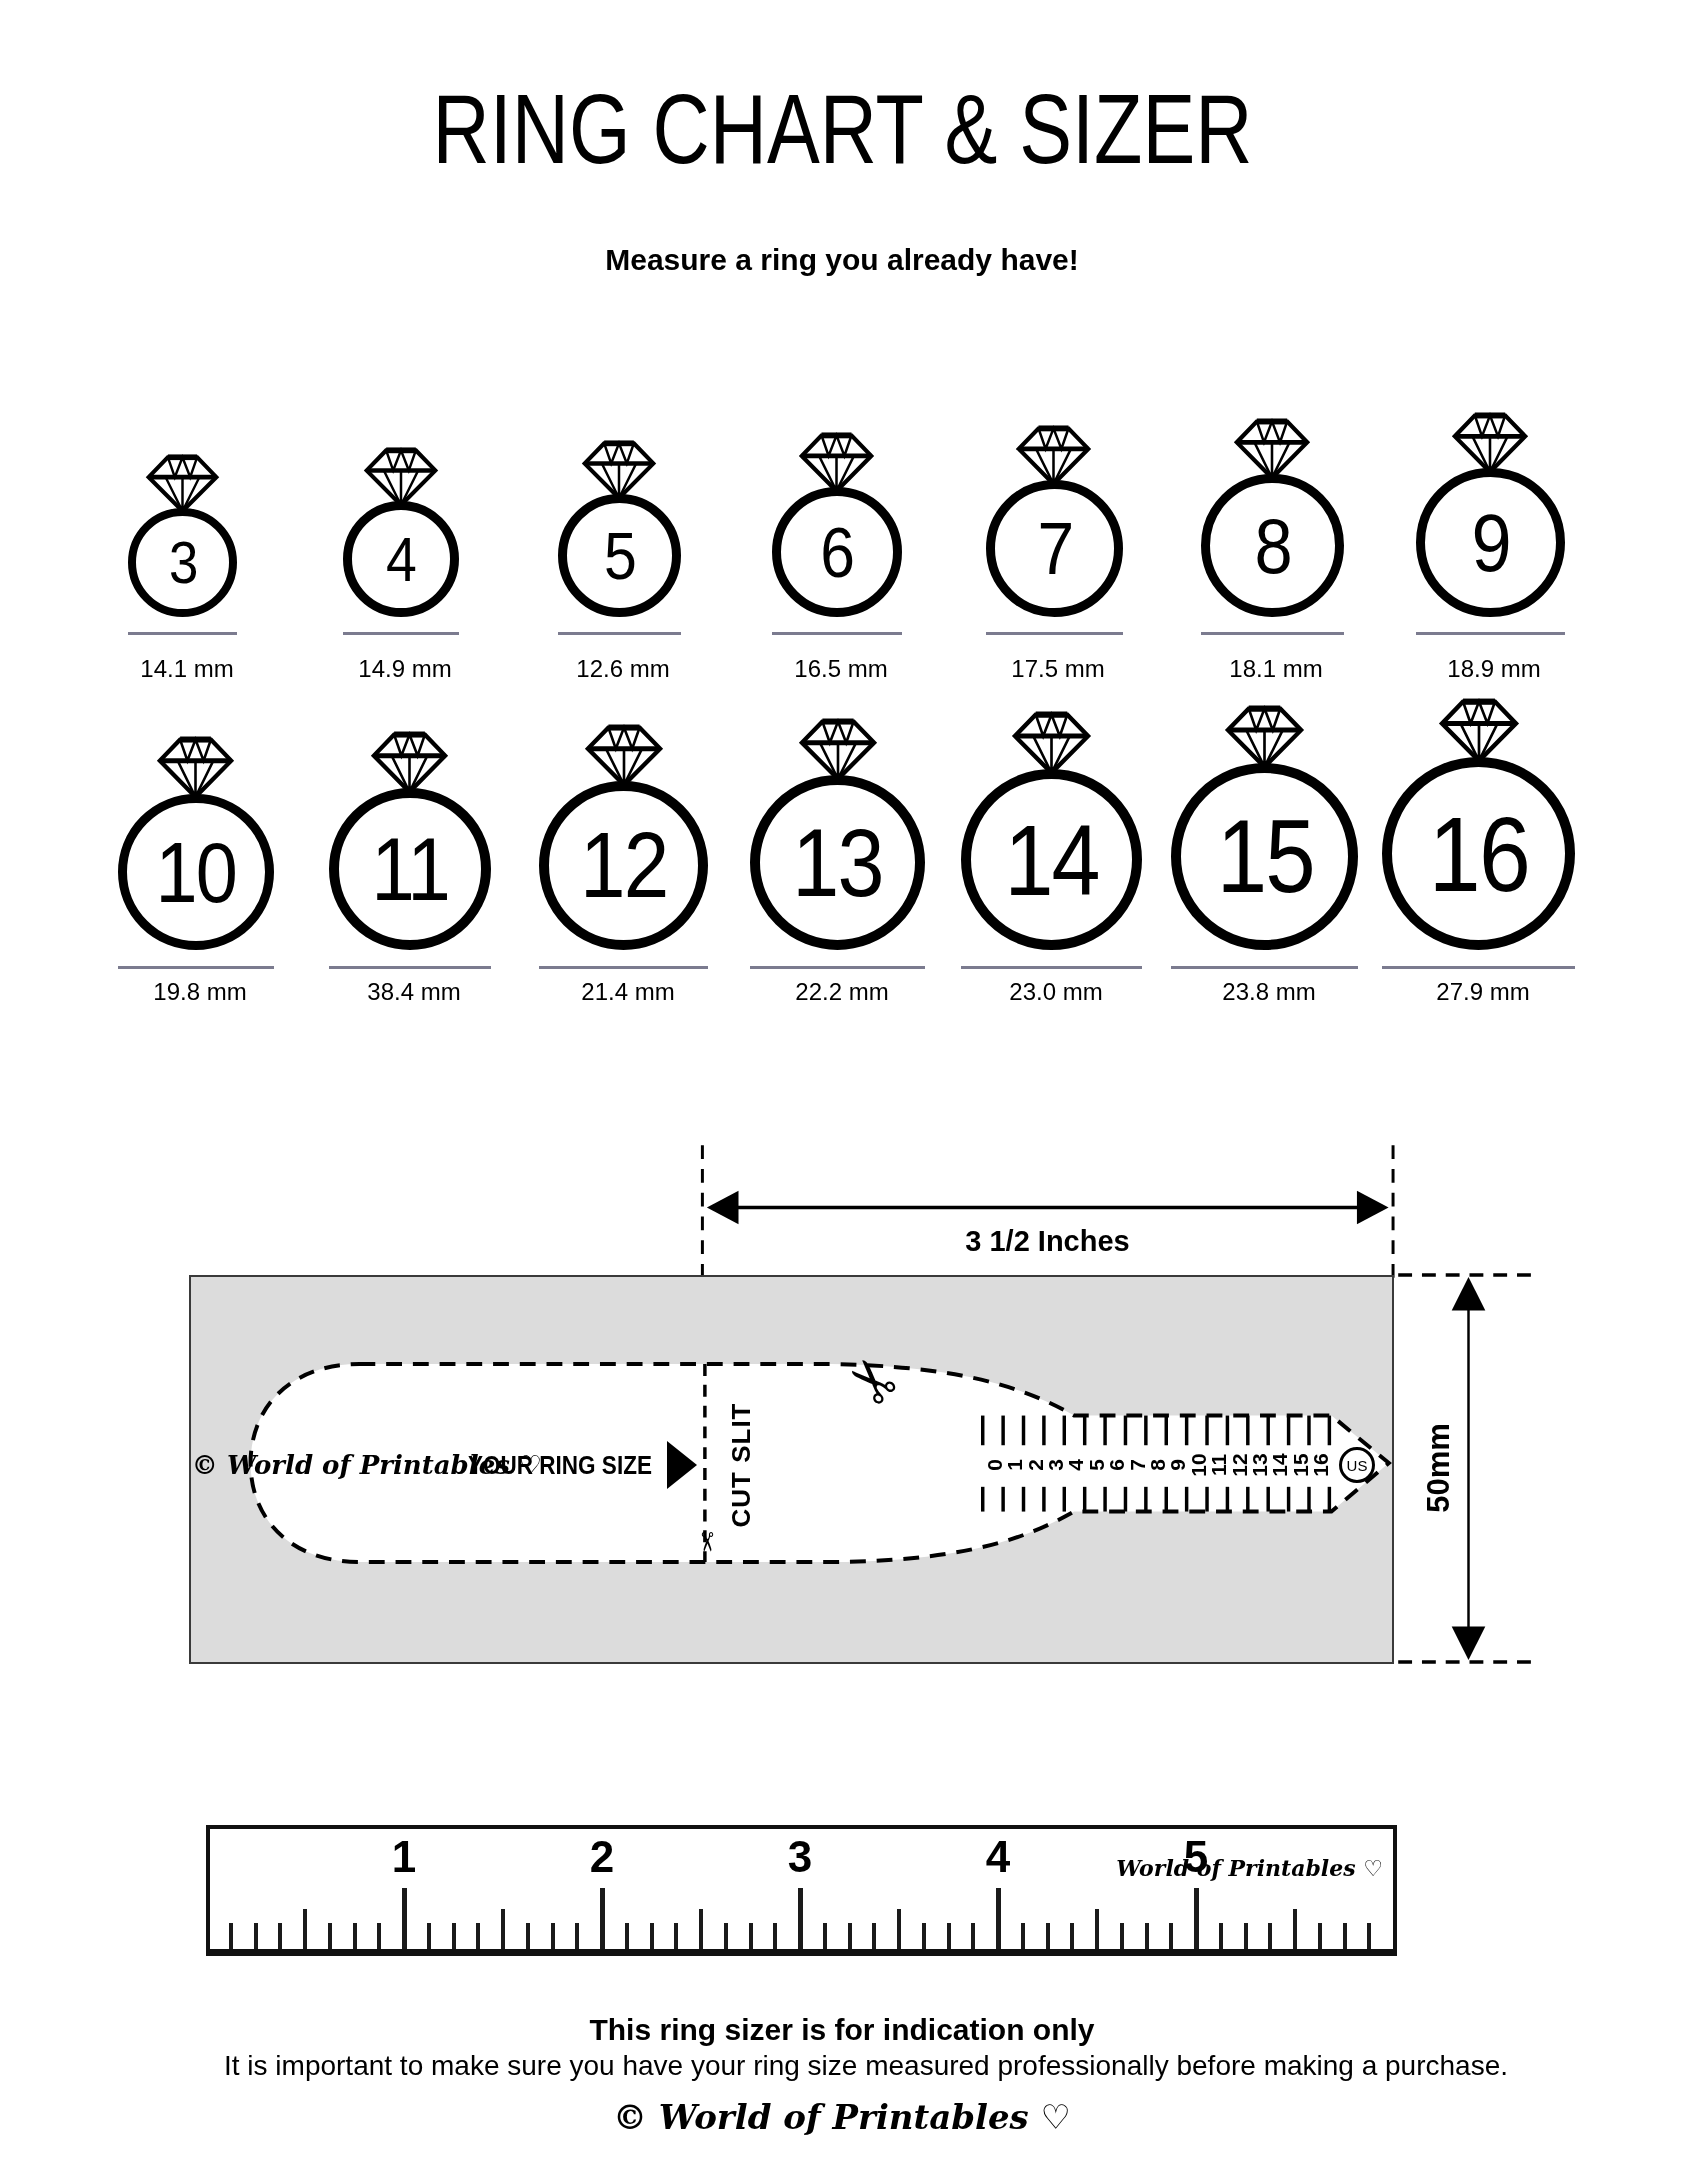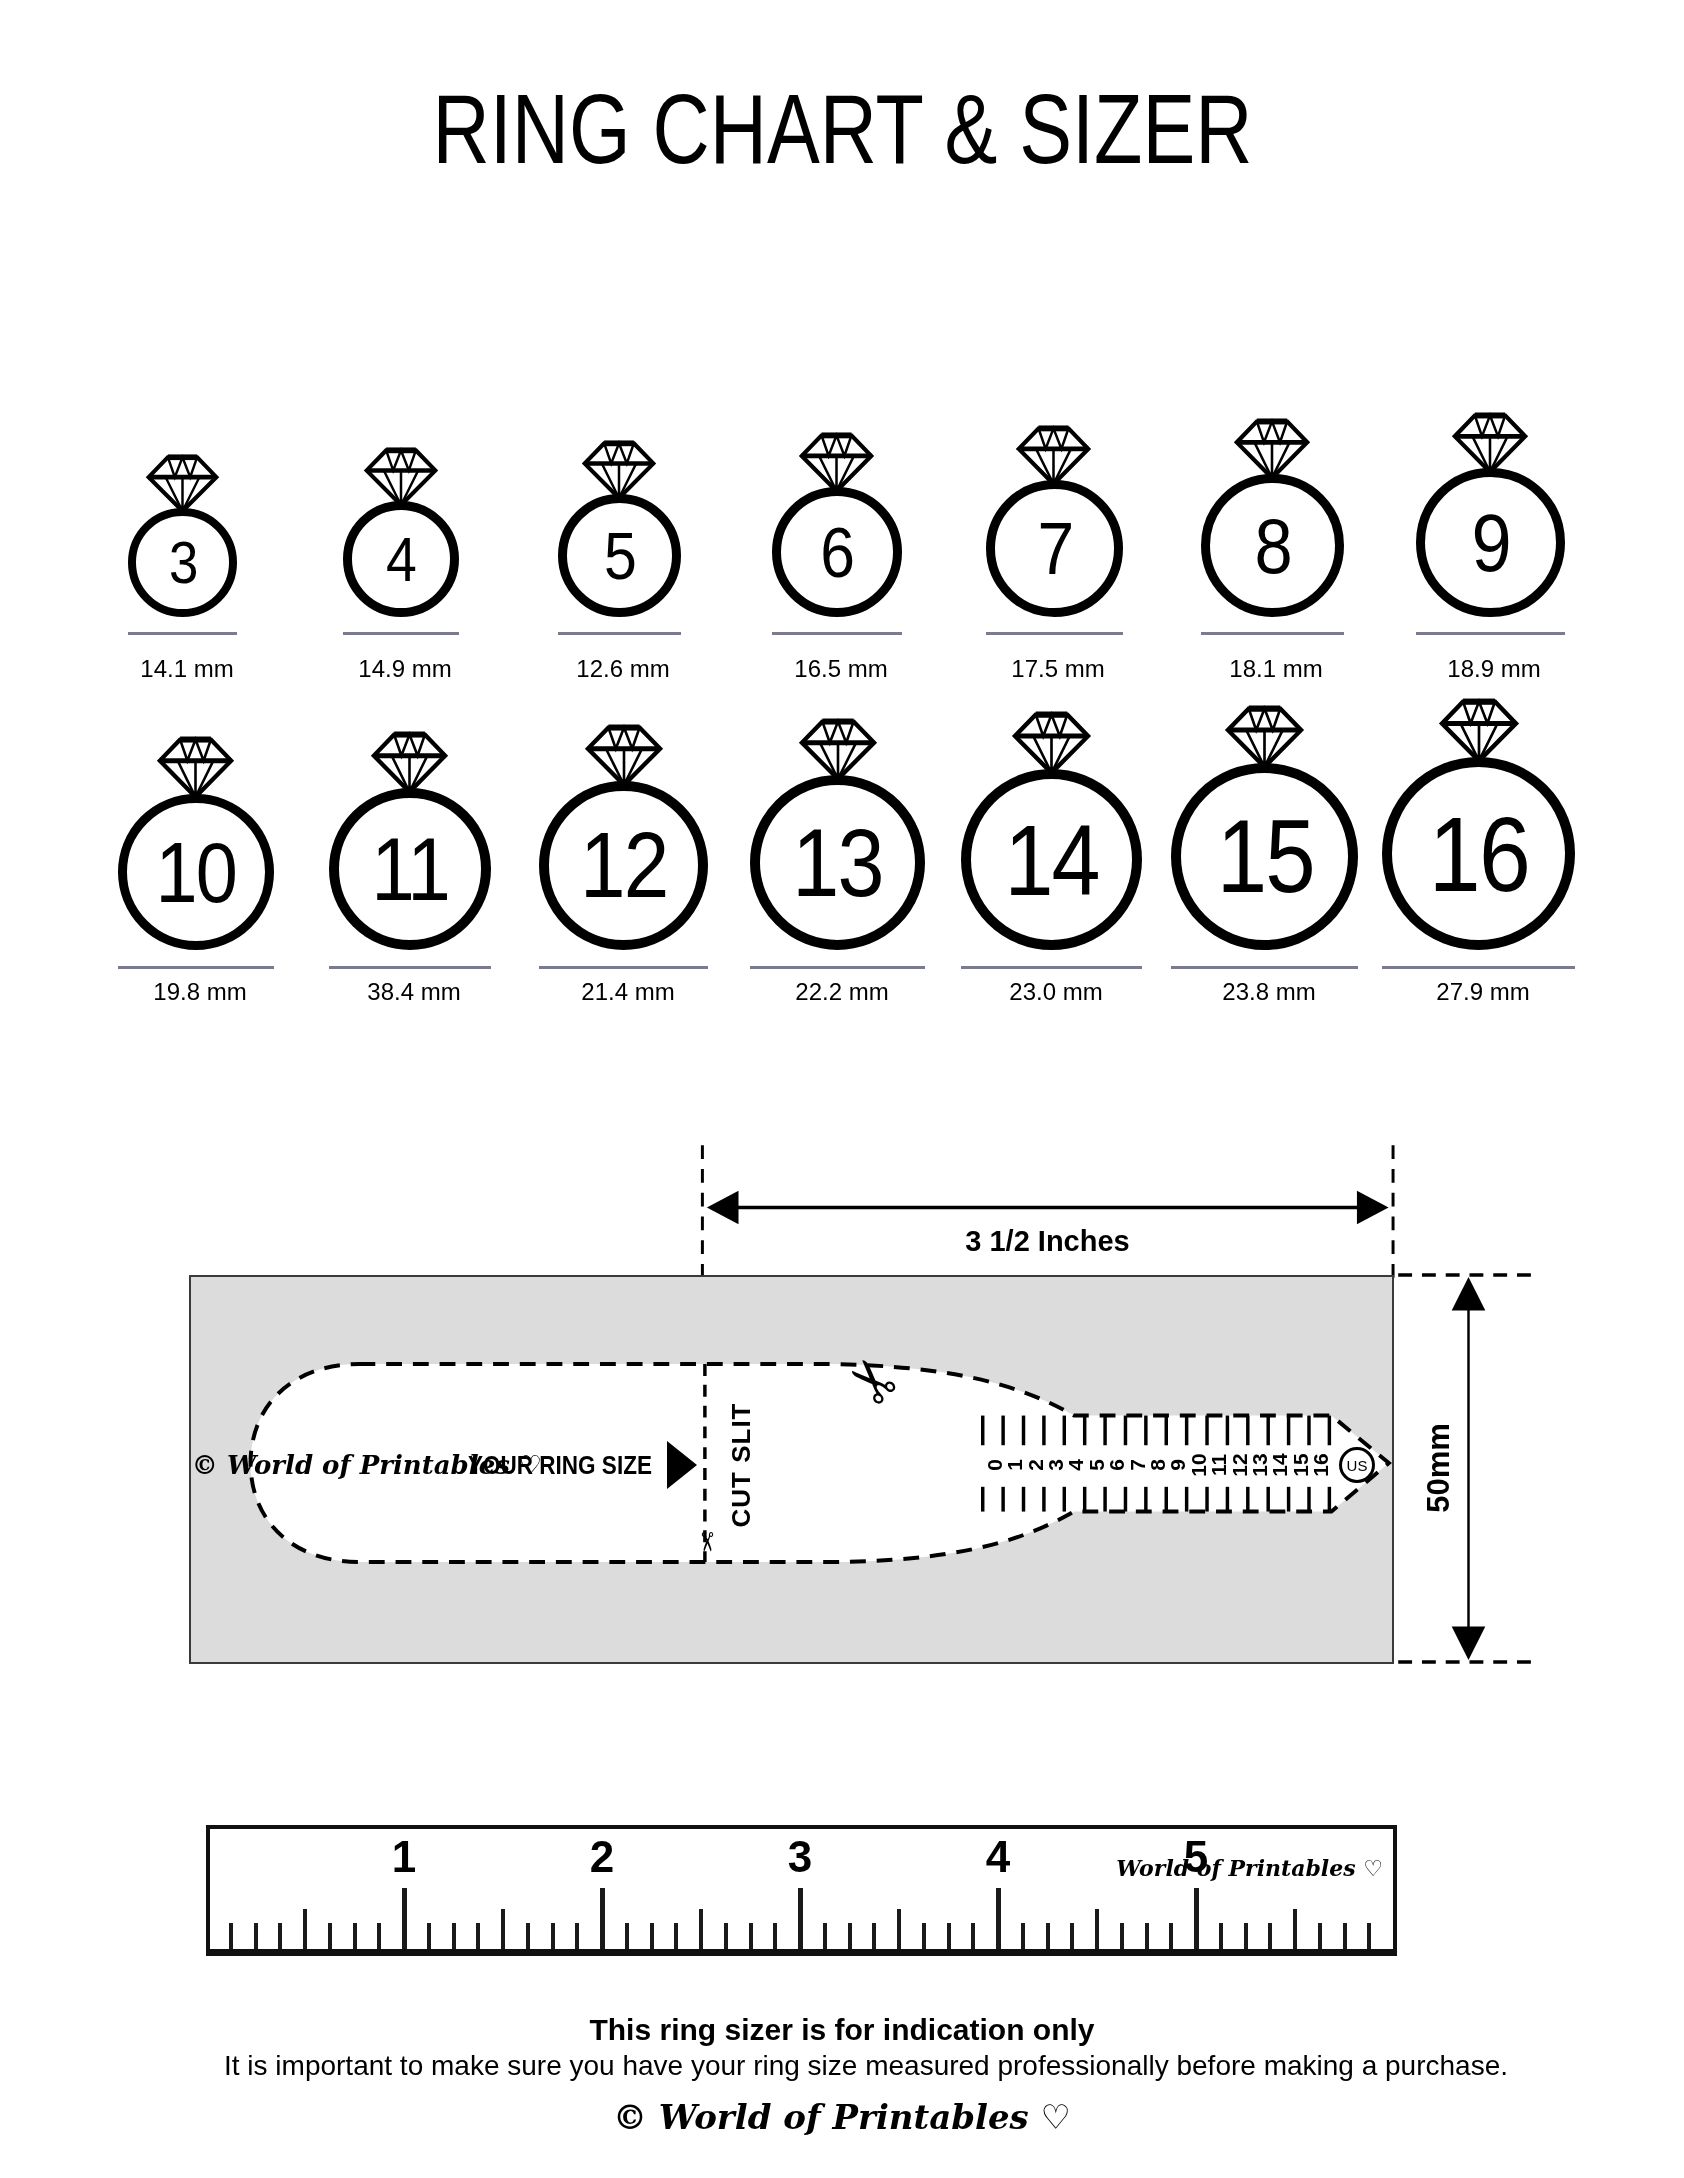--- a/index.html
+++ b/index.html
@@ -51,20 +51,21 @@
   .foot-bold{top:2013px;font-size:30px;font-weight:700;}
   .foot-line{top:2050px;font-size:28px;margin-left:24px;}
   .foot-logo{top:2097px;font-size:34px;}
 </style>
 </head>
 <body>
 
 <div class="page">
 
   <div class="abs ctr title"><span>RING CHART &amp; SIZER</span></div>
+  <div class="abs ctr sub-bold">Measure a ring you already have!</div>
 
   <div id="row1" class="ring-row" style="top:396px;height:307px;">
       <div class="ring" style="left: 74px; width: 218px; height: 100%;">
     <svg class="diamond" viewBox="0 0 100 86" preserveAspectRatio="none" style="width: 77px; height: 61px; left: 70px; top: 57px;">
       <path d="M31,6 L69,6 L94,34 L50,82 L6,34 Z" fill="#fff" stroke="#000" stroke-width="5.5"></path>
       <path d="M6,34 L94,34" stroke="#000" stroke-width="6.5"></path>
       <path d="M31,6 L69,6" stroke="#000" stroke-width="8"></path>
       <path d="M31,6 L40,34 L50,6 L60,34 L69,6" fill="none" stroke="#000" stroke-width="3.2"></path>
       <path d="M50,82 L28,34 M50,82 L50,34 M50,82 L72,34" fill="none" stroke="#000" stroke-width="3.2"></path>
     </svg>

